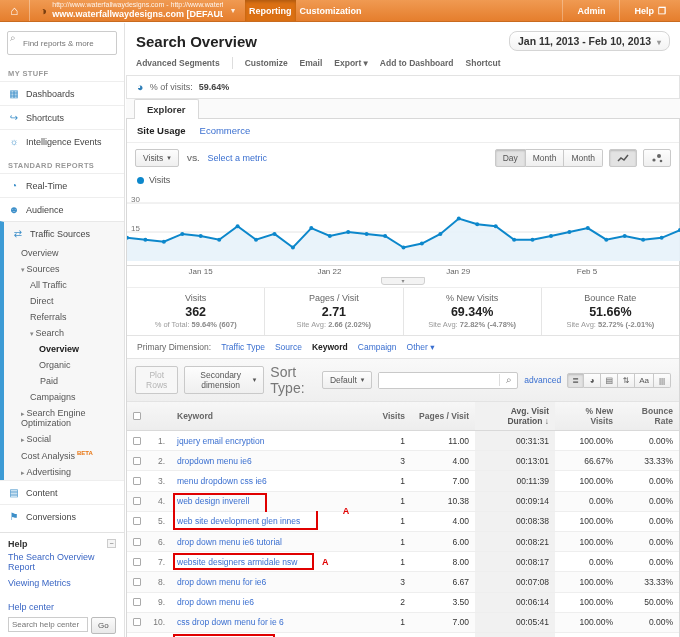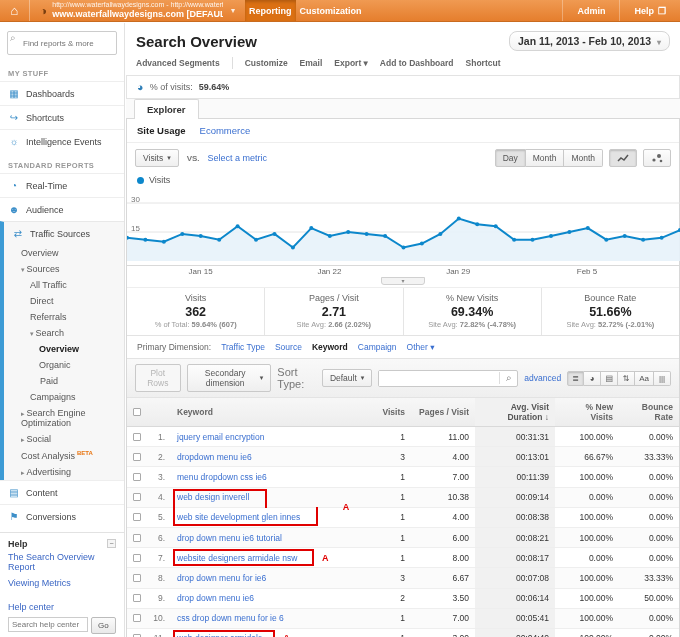--- a/index.html
+++ b/index.html
@@ -111,21 +111,21 @@
   .sum-sub { font-size:7.5px; color:#999; }
   .sum-sub b { color:#888; }
 
   .pd-row { display:flex; gap:10px; padding:6px 10px; font-size:8.5px; align-items:center; }
   .pd-label { color:#666; }
   .pd-link { color:#3A6FD0; cursor:pointer; }
   .pd-link.active { color:#222; font-weight:bold; }
 
   .controls { display:flex; align-items:center; gap:6px; padding:5px 8px; background:linear-gradient(#F9F9F9,#EFEFEF);
     border-top:1px solid #E3E3E3; border-bottom:1px solid #E3E3E3; }
-  .sort-label { font-size:11px; color:#777; }
+  .sort-label { font-size:14px; color:#777; }
   .search-box { margin-left:auto; display:flex; align-items:center; border:1px solid #C9C9C9; background:#fff;
     border-radius:2px; height:17px; }
   .search-box input { border:none; outline:none; width:120px; height:15px; font-size:8.5px; padding:0 4px; font-family:inherit; }
   .search-box .mag-btn { width:18px; text-align:center; color:#777; font-size:10px; border-left:1px solid #DDD; cursor:pointer; }
   .view-group { display:flex; }
   .view-group .btn { padding:2px 4px; font-size:8px; min-width:17px; justify-content:center; }
 
   
   table { border-collapse:collapse; width:100%; font-size:8.5px; table-layout:fixed; }
   thead td { background:linear-gradient(#F7F7F7,#EDEDED); border-bottom:1px solid #D9D9D9; color:#666;

